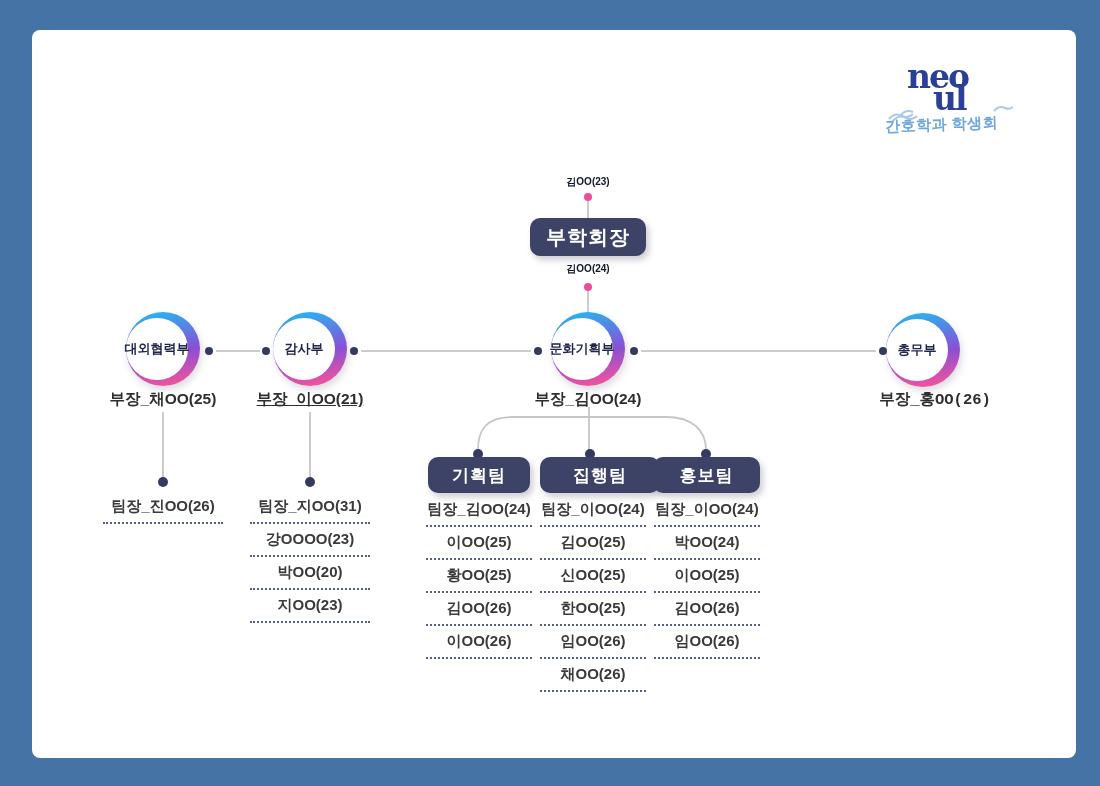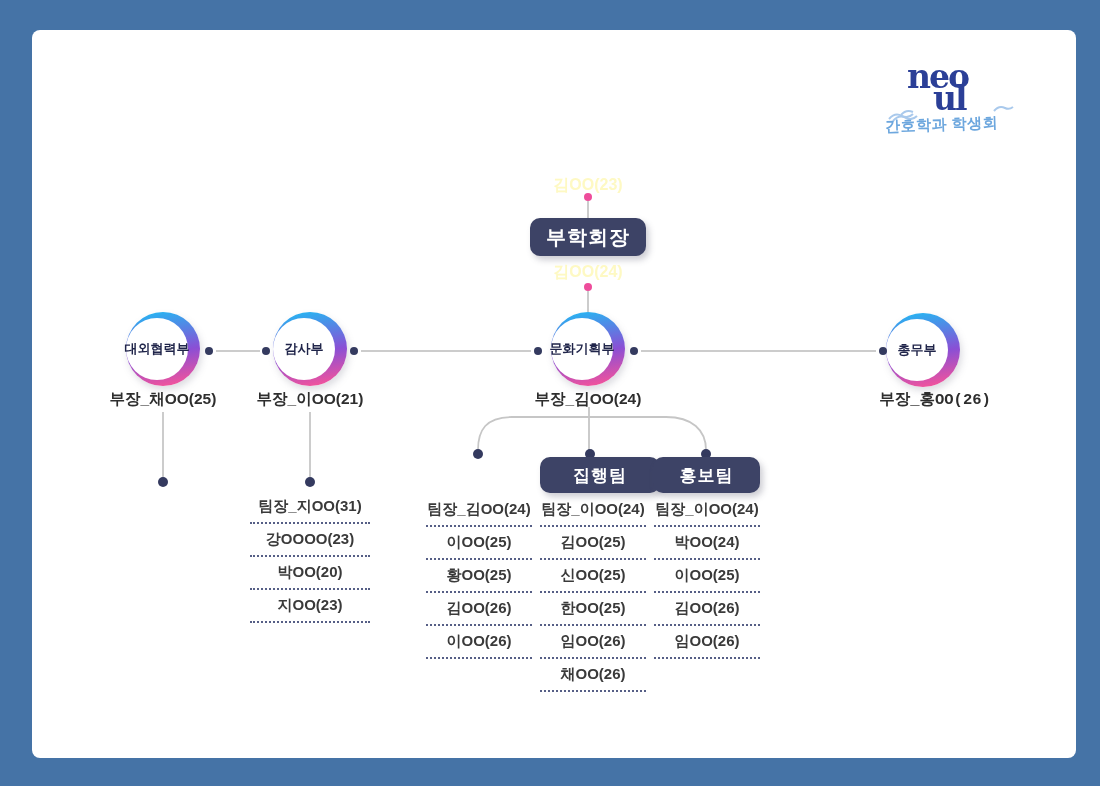--- a/index.html
+++ b/index.html
@@ -6,21 +6,21 @@
   .stage{position:relative;width:1100px;height:786px;background:#4573a6;
          font-family:"Liberation Sans",sans-serif;overflow:hidden;}
   .paper{position:absolute;left:32px;top:30px;width:1044px;height:728px;
          background:#ffffff;border-radius:8px;}
   .abs{position:absolute;}
   .navy-box{position:absolute;background:#3d4366;color:#fff;font-weight:bold;
             border-radius:10px;display:flex;align-items:center;justify-content:center;
             box-shadow:3px 4px 6px rgba(90,90,110,.30);}
   .title-box{font-size:20px;letter-spacing:1px;}
   .team-box{font-size:17px;letter-spacing:1px;}
-  .name{position:absolute;text-align:center;font-weight:bold;color:#fef9c3;font-size:16px;}
+  .name{position:absolute;text-align:center;font-weight:bold;color:#0f172a;font-size:10px;}
   .head-name{position:absolute;text-align:center;font-weight:bold;color:#2e2e2e;font-size:15.5px;}
   .ring{position:absolute;width:74px;height:74px;border-radius:50%;
         background:linear-gradient(170deg,#29b2f1 6%,#8a4fd5 55%,#f2539c 94%);
         display:flex;align-items:center;justify-content:flex-start;
         box-shadow:2px 4px 7px rgba(120,120,140,.25);}
   .ring-inner{width:62px;height:62px;border-radius:50%;background:#fff;
               display:flex;align-items:center;justify-content:center;}
   .ring-label{font-size:13px;font-weight:bold;color:#20254a;white-space:nowrap;}
   .hline{position:absolute;height:2px;background:#cccccc;}
   .vline{position:absolute;width:2px;background:#cccccc;}
@@ -94,45 +94,51 @@
   <div class="dot-navy" style="left:262px;top:347px;"></div>
   <div class="hline" style="left:216px;top:350px;width:44px;"></div>
   <div class="dot-navy" style="left:350px;top:347px;"></div>
   <div class="dot-navy" style="left:534px;top:347px;"></div>
   <div class="hline" style="left:361px;top:350px;width:170px;"></div>
   <div class="dot-navy" style="left:630px;top:347px;"></div>
   <div class="dot-navy" style="left:879px;top:347px;"></div>
   <div class="hline" style="left:641px;top:350px;width:235px;"></div>
 
   <div class="head-name" style="left:88px;top:389px;width:150px;">부장_채OO(25)</div>
-  <div class="head-name" style="left:235px;top:389px;width:150px;">부장_이OO(21)</div>
+  <div class="head-name" style="left:235px;top:389px;width:150px;text-decoration:underline;">부장_이OO(21)</div>
   <div class="head-name" style="left:513px;top:389px;width:150px;">부장_김OO(24)</div>
   <div class="head-name" style="left:860px;top:389px;width:150px;font-family:Liberation Mono, monospace;">부장_홍OO(26)</div>
 
   <div class="vline" style="left:162px;top:412px;height:66px;"></div>
   <div class="dot-navy lg" style="left:158px;top:477px;"></div>
   <div class="vline" style="left:309px;top:412px;height:66px;"></div>
   <div class="dot-navy lg" style="left:305px;top:477px;"></div>
 
+  <div class="member-col" style="left:103px;top:496px;width:120px;">
+    <div class="member">팀장_진OO(26)</div>
+  </div>
 
   <div class="member-col" style="left:250px;top:496px;width:120px;">
     <div class="member">팀장_지OO(31)</div>
     <div class="member">강OOOO(23)</div>
     <div class="member">박OO(20)</div>
     <div class="member">지OO(23)</div>
   </div>
 
   <svg class="abs" style="left:420px;top:400px;" width="340" height="60" viewBox="0 0 340 60">
     <path d="M58 50 C58 30 66 17 92 17 L246 17 C272 17 286 30 286 50" fill="none" stroke="#c6c6c6" stroke-width="1.8"></path>
     <path d="M169 7 L169 50" fill="none" stroke="#c6c6c6" stroke-width="1.8"></path>
   </svg>
   <div class="dot-navy lg" style="left:473px;top:449px;"></div>
   <div class="dot-navy lg" style="left:585px;top:449px;"></div>
   <div class="dot-navy lg" style="left:701px;top:449px;"></div>
 
+  <div class="navy-box team-box" style="left:428px;top:457px;width:102px;height:36px;">
+    <span>기획팀</span>
+  </div>
   <div class="navy-box team-box" style="left:540px;top:457px;width:120px;height:36px;">
     <span>집행팀</span>
   </div>
   <div class="navy-box team-box" style="left:653px;top:457px;width:107px;height:36px;">
     <span>홍보팀</span>
   </div>
 
   <div class="member-col" style="left:426px;top:499px;width:106px;">
     <div class="member">팀장_김OO(24)</div>
     <div class="member">이OO(25)</div>

